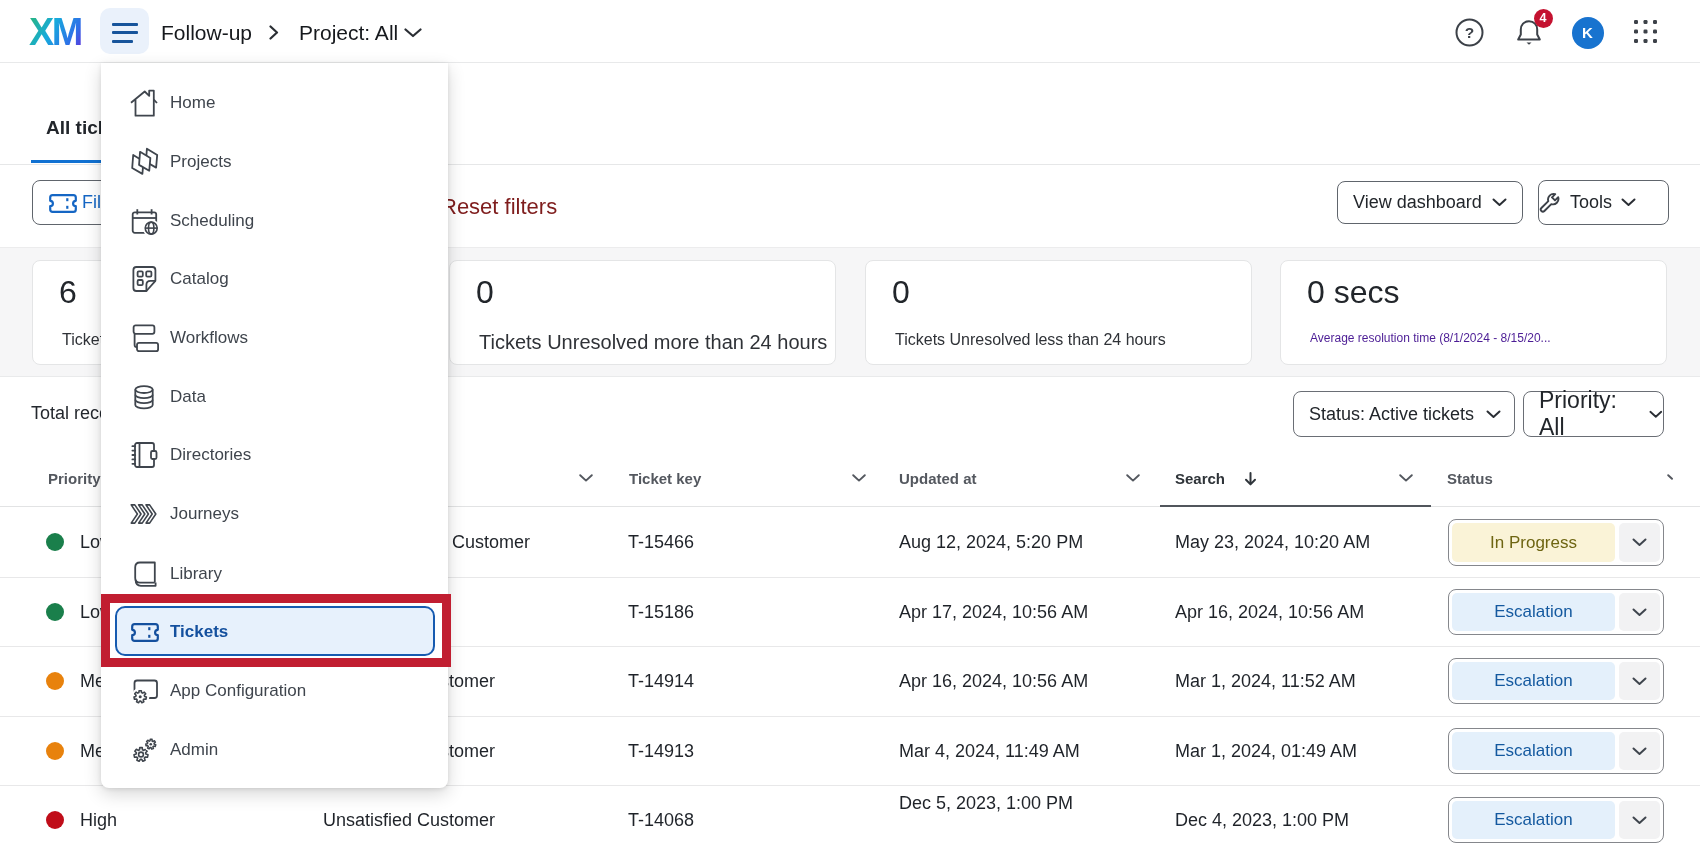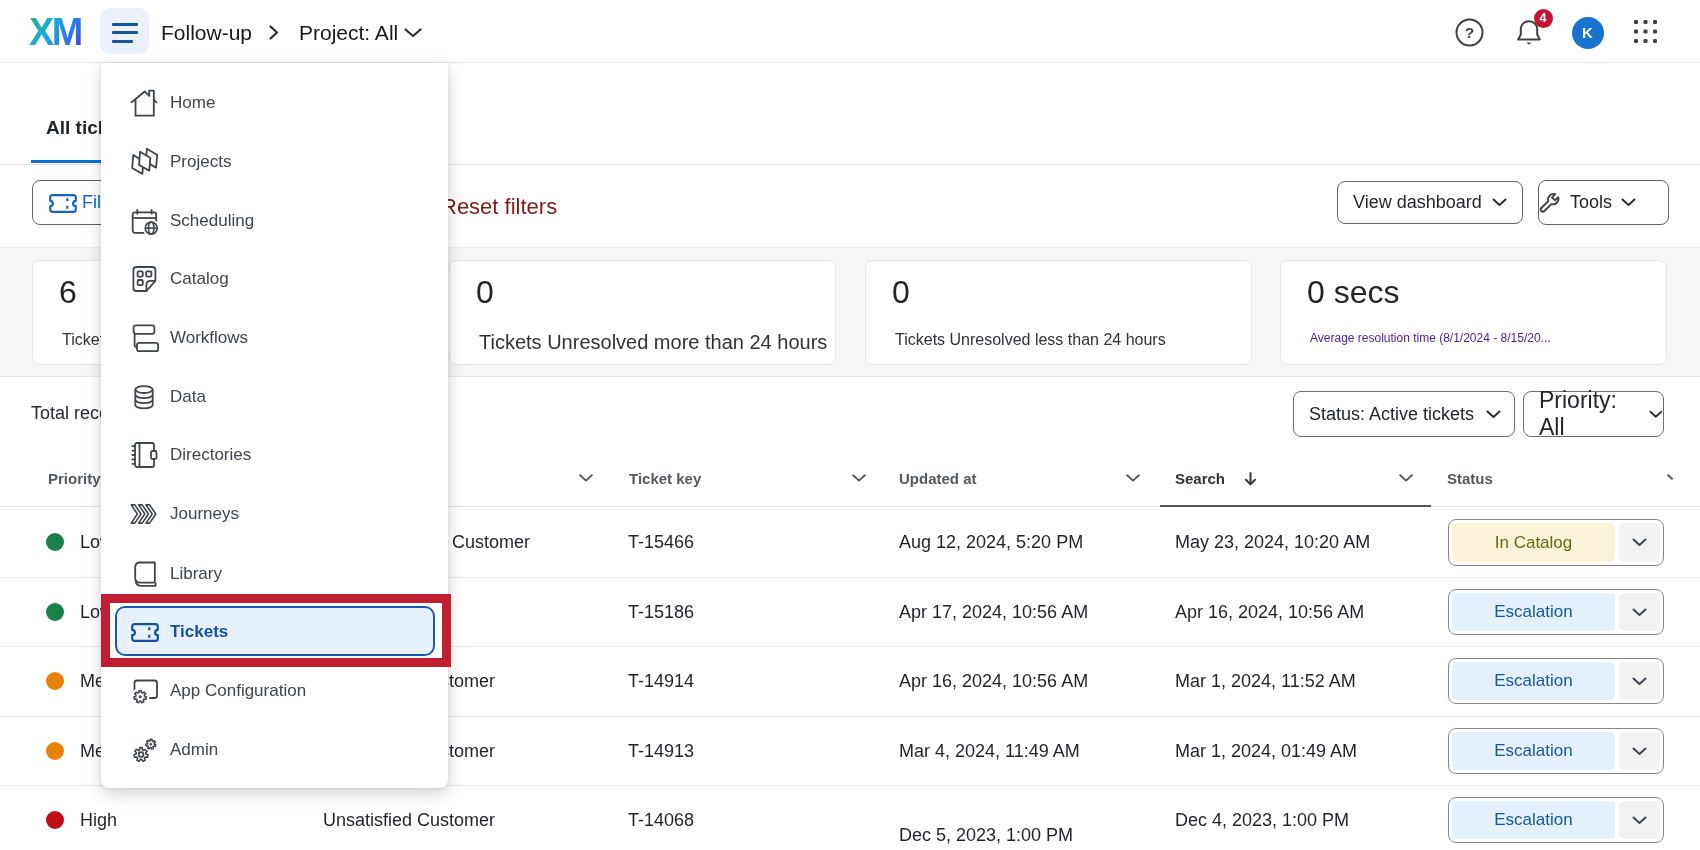--- a/index.html
+++ b/index.html
@@ -162,21 +162,21 @@
   <div class="abs" style="left:0;top:58px;width:1700px;height:1px;background:#E2E3E4;"></div>
   <div class="abs" style="left:1160px;top:57px;width:271px;height:2px;background:#51565C;"></div>
 
   <div class="dot" style="left:46px;top:85px;background:#1A7F4B;"></div>
   <div class="cell" style="left:80px;top:83.5px;">Low</div>
   <div class="cell" style="left:358px;top:83.5px;">Unsatisfied Customer</div>
   <div class="cell" style="left:628px;top:83.5px;">T-15466</div>
   <div class="cell" style="left:899px;top:83.5px;">Aug 12, 2024, 5:20 PM</div>
   <div class="cell" style="left:1175px;top:83.5px;">May 23, 2024, 10:20 AM</div>
   <div class="badge" style="top:71px;height:47px;">
-    <div class="pill" style="background:#FAF3D7;color:#6E6512;">In Catalog</div>
+    <div class="pill" style="background:#FAF3D7;color:#6E6512;">In Progress</div>
     <div class="chv">
         <svg width="15" height="9" viewBox="0 0 15 9">
           <path d="M1.5 1.5 L7.5 7 L13.5 1.5" fill="none" stroke="#3F454D" stroke-width="2" stroke-linecap="round" stroke-linejoin="round"></path>
         </svg>
       </div>
   </div>
   <div class="rowsep" style="top:129px;"></div>
 
   <div class="dot" style="left:46px;top:155px;background:#1A7F4B;"></div>
   <div class="cell" style="left:80px;top:153.5px;">Low</div>
@@ -223,21 +223,21 @@
           <path d="M1.5 1.5 L7.5 7 L13.5 1.5" fill="none" stroke="#3F454D" stroke-width="2" stroke-linecap="round" stroke-linejoin="round"></path>
         </svg>
       </div>
   </div>
   <div class="rowsep" style="top:337px;"></div>
 
   <div class="dot" style="left:46px;top:363px;background:#C00D19;"></div>
   <div class="cell" style="left:80px;top:361.5px;">High</div>
   <div class="cell" style="left:323px;top:361.5px;">Unsatisfied Customer</div>
   <div class="cell" style="left:628px;top:361.5px;">T-14068</div>
-  <div class="cell" style="left:899px;top:377px;">Dec 5, 2023, 1:00 PM</div>
+  <div class="cell" style="left:899px;top:345px;">Dec 5, 2023, 1:00 PM</div>
   <div class="cell" style="left:1175px;top:361.5px;">Dec 4, 2023, 1:00 PM</div>
   <div class="badge" style="top:349px;">
     <div class="pill" style="background:#E4F0FB;color:#14599F;">Escalation</div>
     <div class="chv">
         <svg width="15" height="9" viewBox="0 0 15 9">
           <path d="M1.5 1.5 L7.5 7 L13.5 1.5" fill="none" stroke="#3F454D" stroke-width="2" stroke-linecap="round" stroke-linejoin="round"></path>
         </svg>
       </div>
   </div>
 </div>

